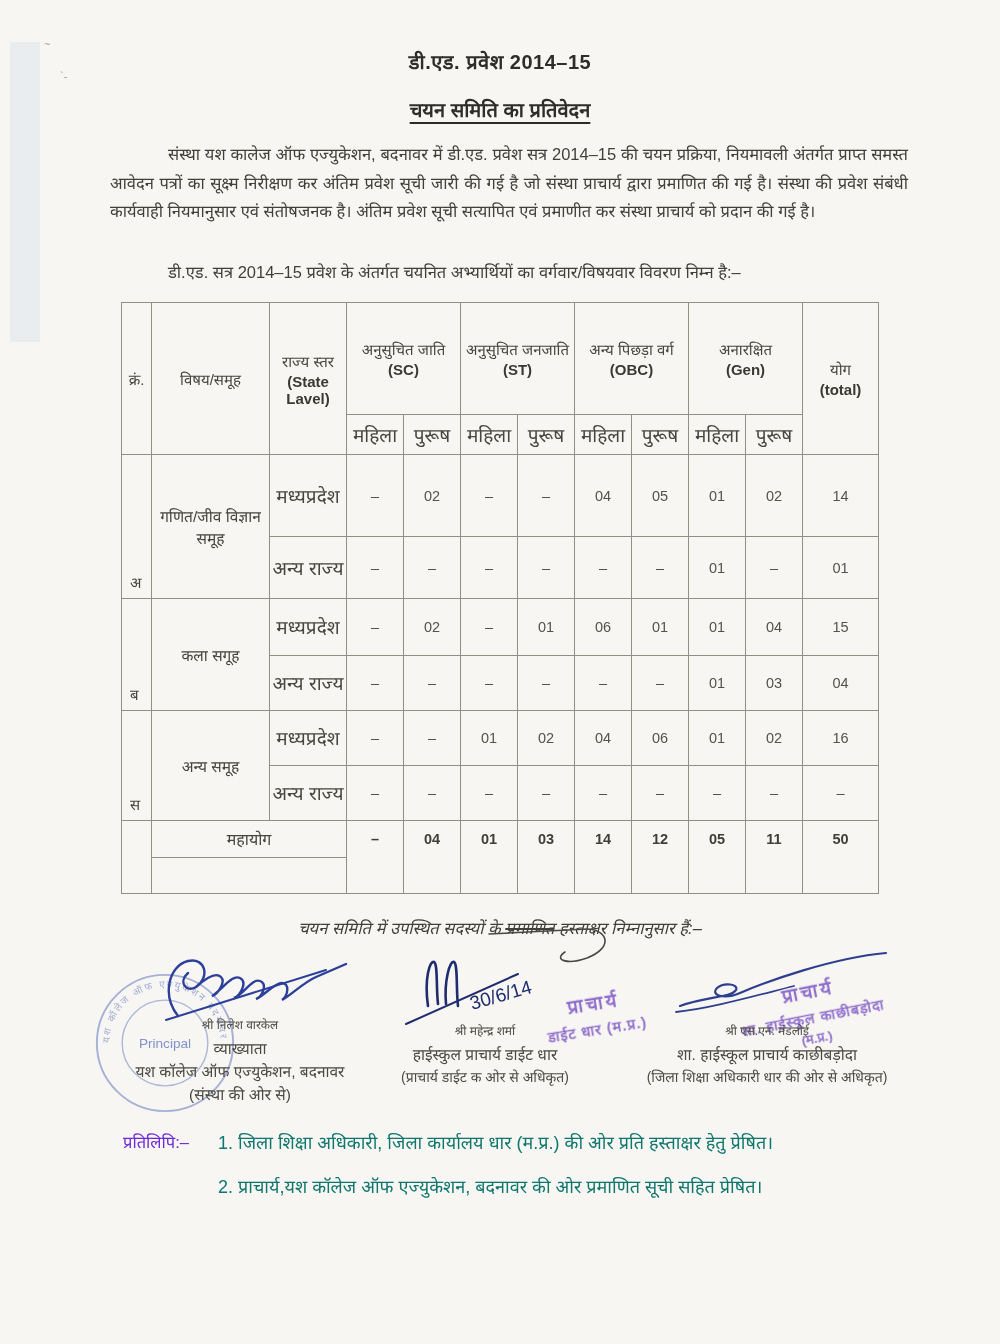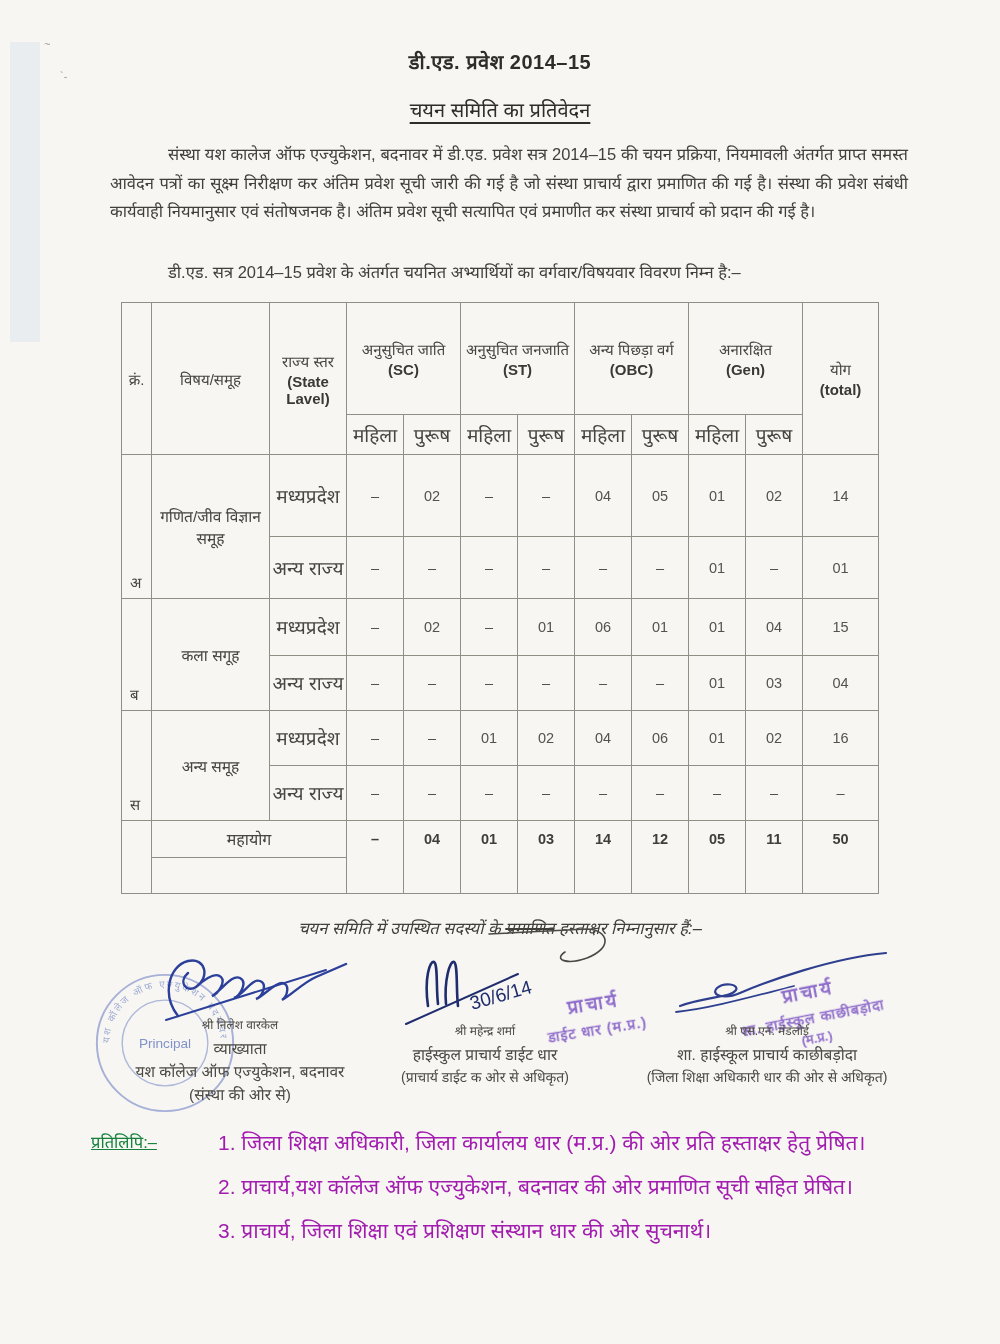--- a/index.html
+++ b/index.html
@@ -14,21 +14,21 @@
     overflow:hidden;
   }
   
   .scan-strip { position:absolute; left:10px; top:42px; width:30px; height:300px;
     background:rgba(198,214,233,0.28); }
   .pen-mark { position:absolute; color:#9a9a96; font-size:11px; }
 
   .doc-title { position:absolute; top:48px; left:0; width:100%;
     text-align:center; font-size:20px; font-weight:bold; color:#2e2d29; letter-spacing:.5px; }
   .doc-subtitle { position:absolute; top:96px; left:0; width:100%;
-    text-align:center; font-size:20px; font-weight:normal; color:#2e2d29;
+    text-align:center; font-size:20px; font-weight:bold; color:#2e2d29;
     text-decoration:underline; text-underline-offset:5px; }
 
   .intro { position:absolute; top:140px; left:110px; width:798px;
     font-size:16.5px; line-height:28.5px; text-align:justify; text-indent:58px; color:#403f3a; }
   .caption { position:absolute; top:260px; left:110px; width:798px;
     font-size:16.5px; text-indent:58px; color:#403f3a; }
 
   
   .tbl-wrap { position:absolute; left:121px; top:302px; }
   table { border-collapse:collapse; table-layout:fixed; }
@@ -56,23 +56,23 @@
   .sig-lines .nm { font-size:12px; }
   .sig-lines .small { font-size:14px; }
 
   .stamp-round { position:absolute; opacity:.85; }
   .stamp-purple { position:absolute; color:#7a52c4; font-weight:bold; text-align:center;
     opacity:.82; filter:blur(.3px); pointer-events:none; }
   .stamp-purple .s1 { font-size:19px; letter-spacing:3px; }
   .stamp-purple .s2 { font-size:14.5px; letter-spacing:1px; margin-top:3px; }
   .stamp-purple .s3 { font-size:13px; margin-top:2px; }
 
-  .copies-label { position:absolute; left:91px; top:1130px; font-size:16.5px; color:#15803d;text-decoration:underline; }
+  .copies-label { position:absolute; left:123px; top:1130px; font-size:16.5px; color:#6d28d9; }
   .copies { position:absolute; left:218px; top:1130px; width:700px; }
-  .copies .copy-item { font-size:21px; color:#a21caf; margin-bottom:18px; line-height:26px; }
+  .copies .copy-item { font-size:18px; color:#0f766e; margin-bottom:18px; line-height:26px; }
 </style>
 </head>
 <body>
 
 <div class="page">
 
   <div class="scan-strip"></div>
   <div class="pen-mark" style="left:44px;top:38px;">~</div>
   <div class="pen-mark" style="left:60px;top:70px;">`-</div>
 
@@ -301,16 +301,15 @@
       <div class="nm">श्री एस.एन. मंडलोई</div>
       <div>शा. हाईस्कूल प्राचार्य काछीबड़ोदा</div>
       <div class="small">(जिला शिक्षा अधिकारी धार की ओर से अधिकृत)</div>
     </div>
   </div>
 
   <div class="copies-label">प्रतिलिपि:–</div>
   <div class="copies">
     <div class="copy-item">1. जिला शिक्षा अधिकारी, जिला कार्यालय धार (म.प्र.) की ओर प्रति हस्ताक्षर हेतु प्रेषित।</div>
     <div class="copy-item">2. प्राचार्य,यश कॉलेज ऑफ एज्युकेशन, बदनावर की ओर प्रमाणित सूची सहित प्रेषित।</div>
-    <div class="copy-item">3. प्राचार्य, जिला शिक्षा एवं प्रशिक्षण संस्थान धार की ओर सुचनार्थ।</div>
   </div>
 
 </div>
 
 </body></html>

